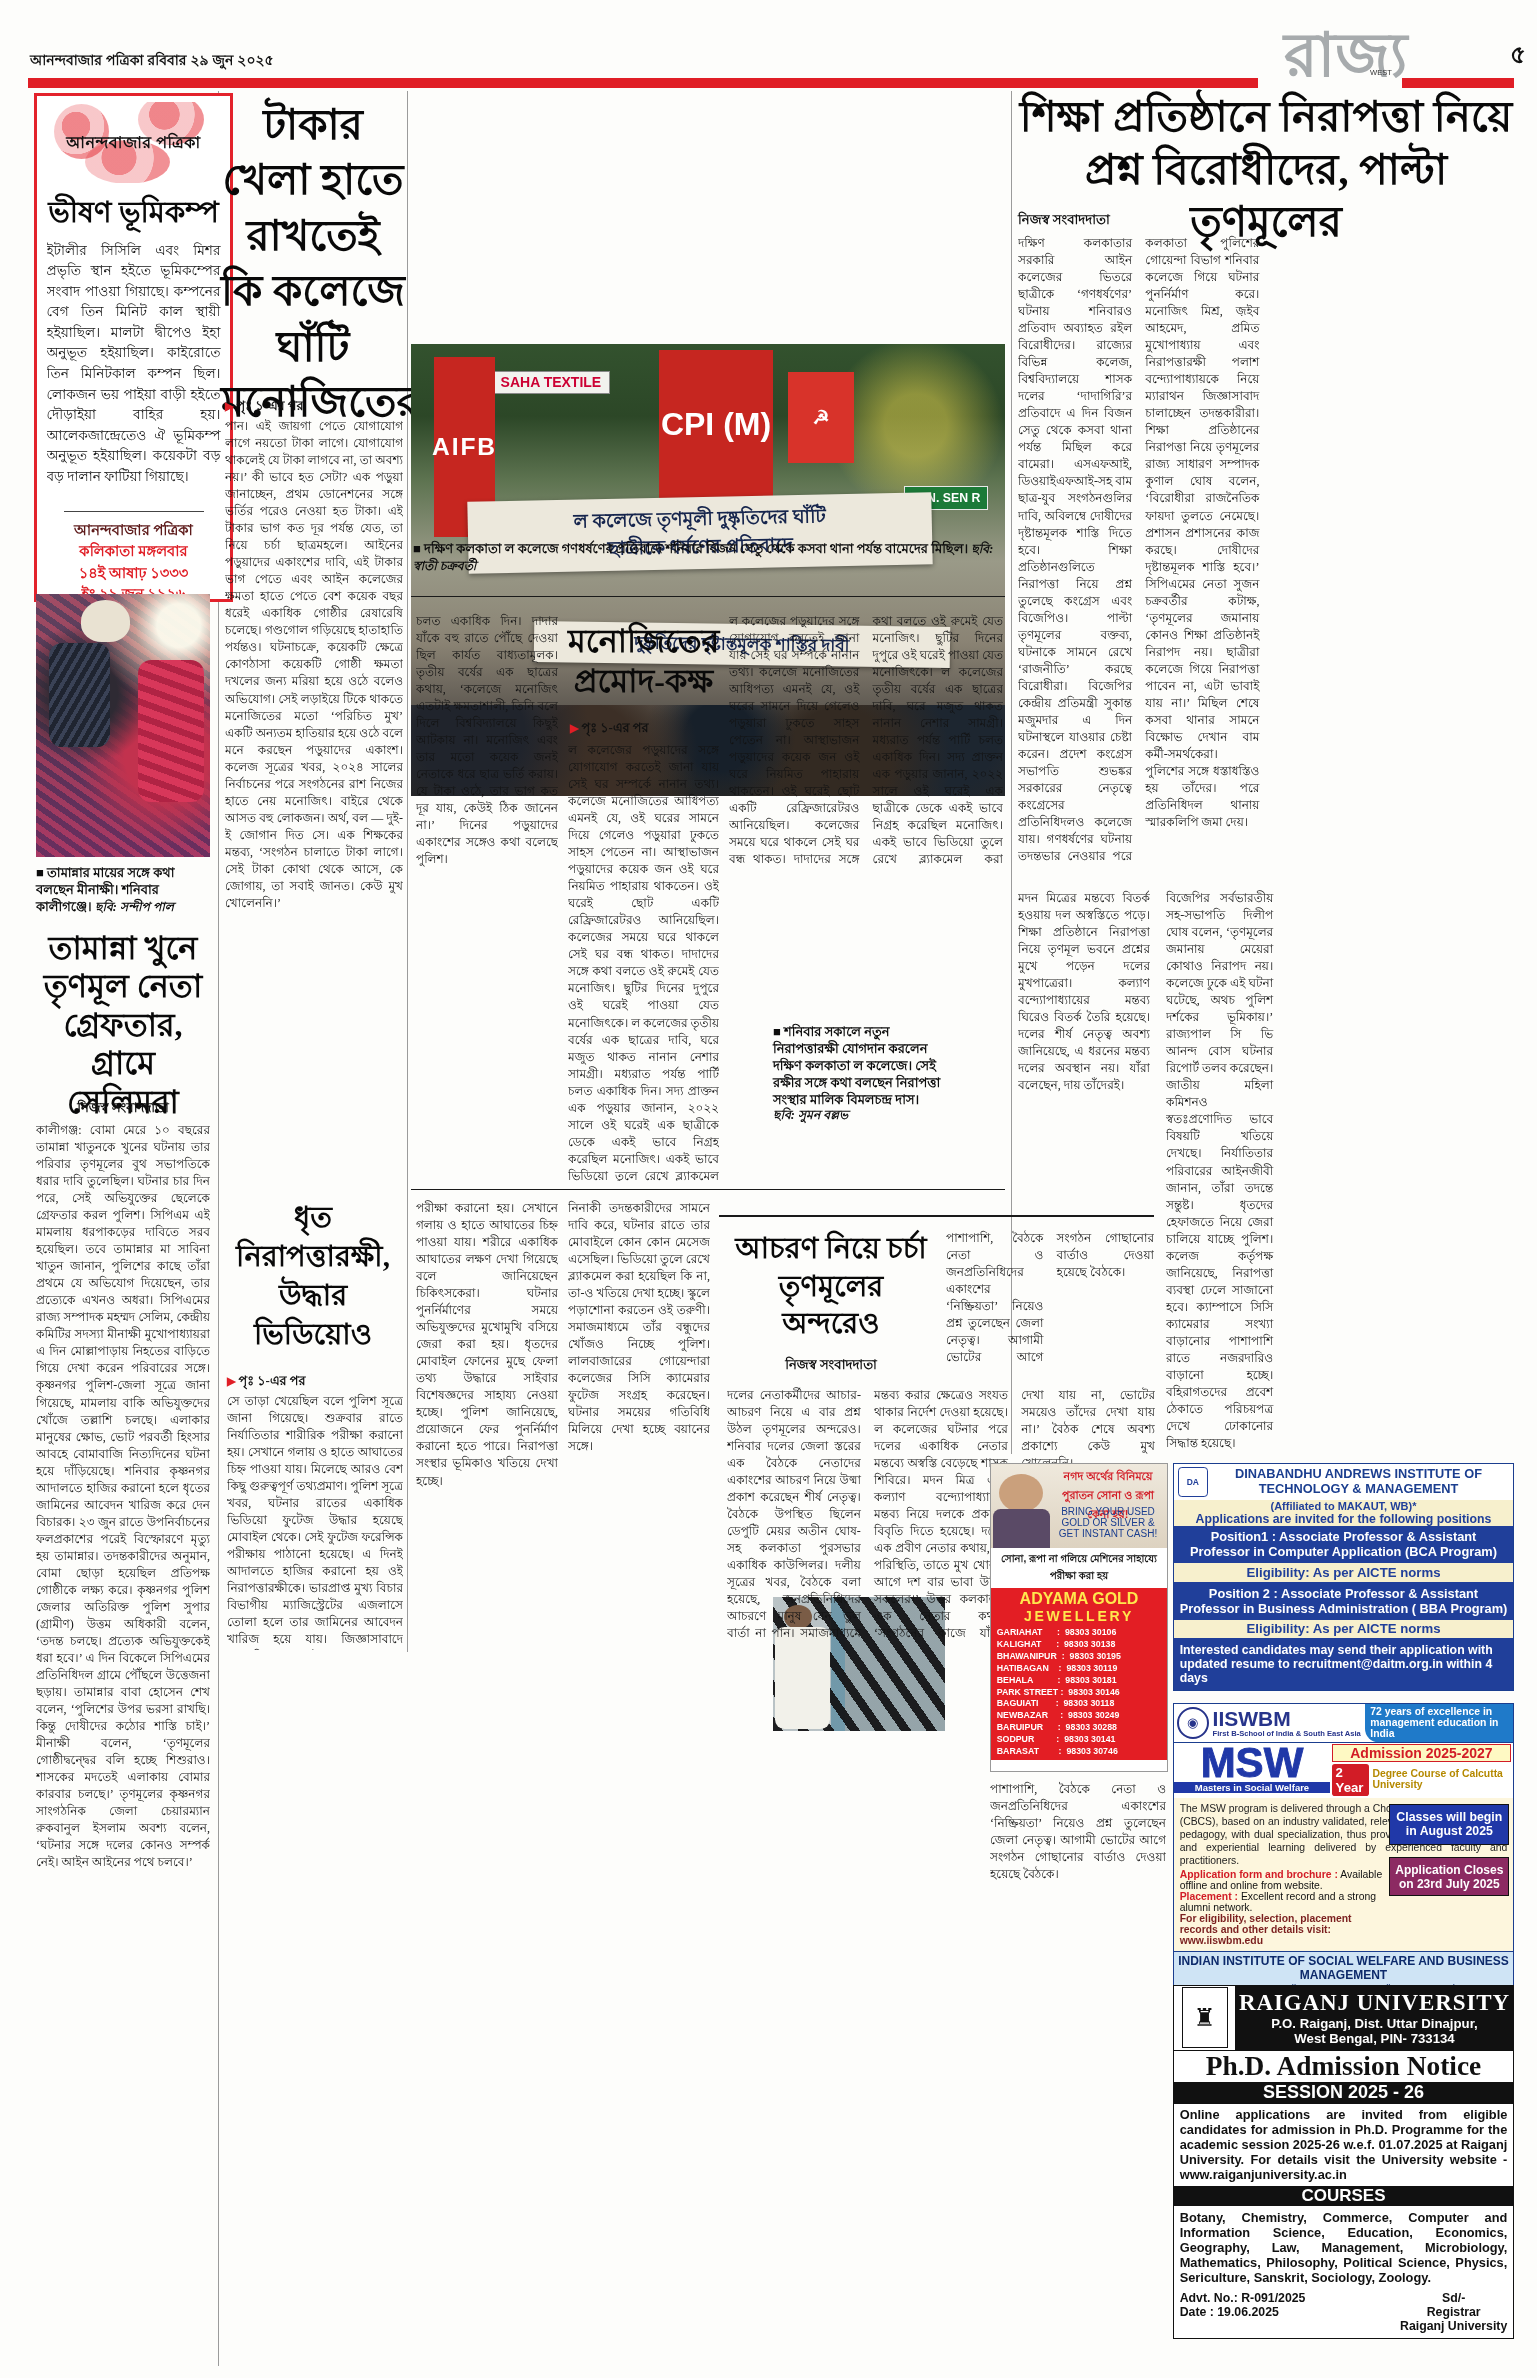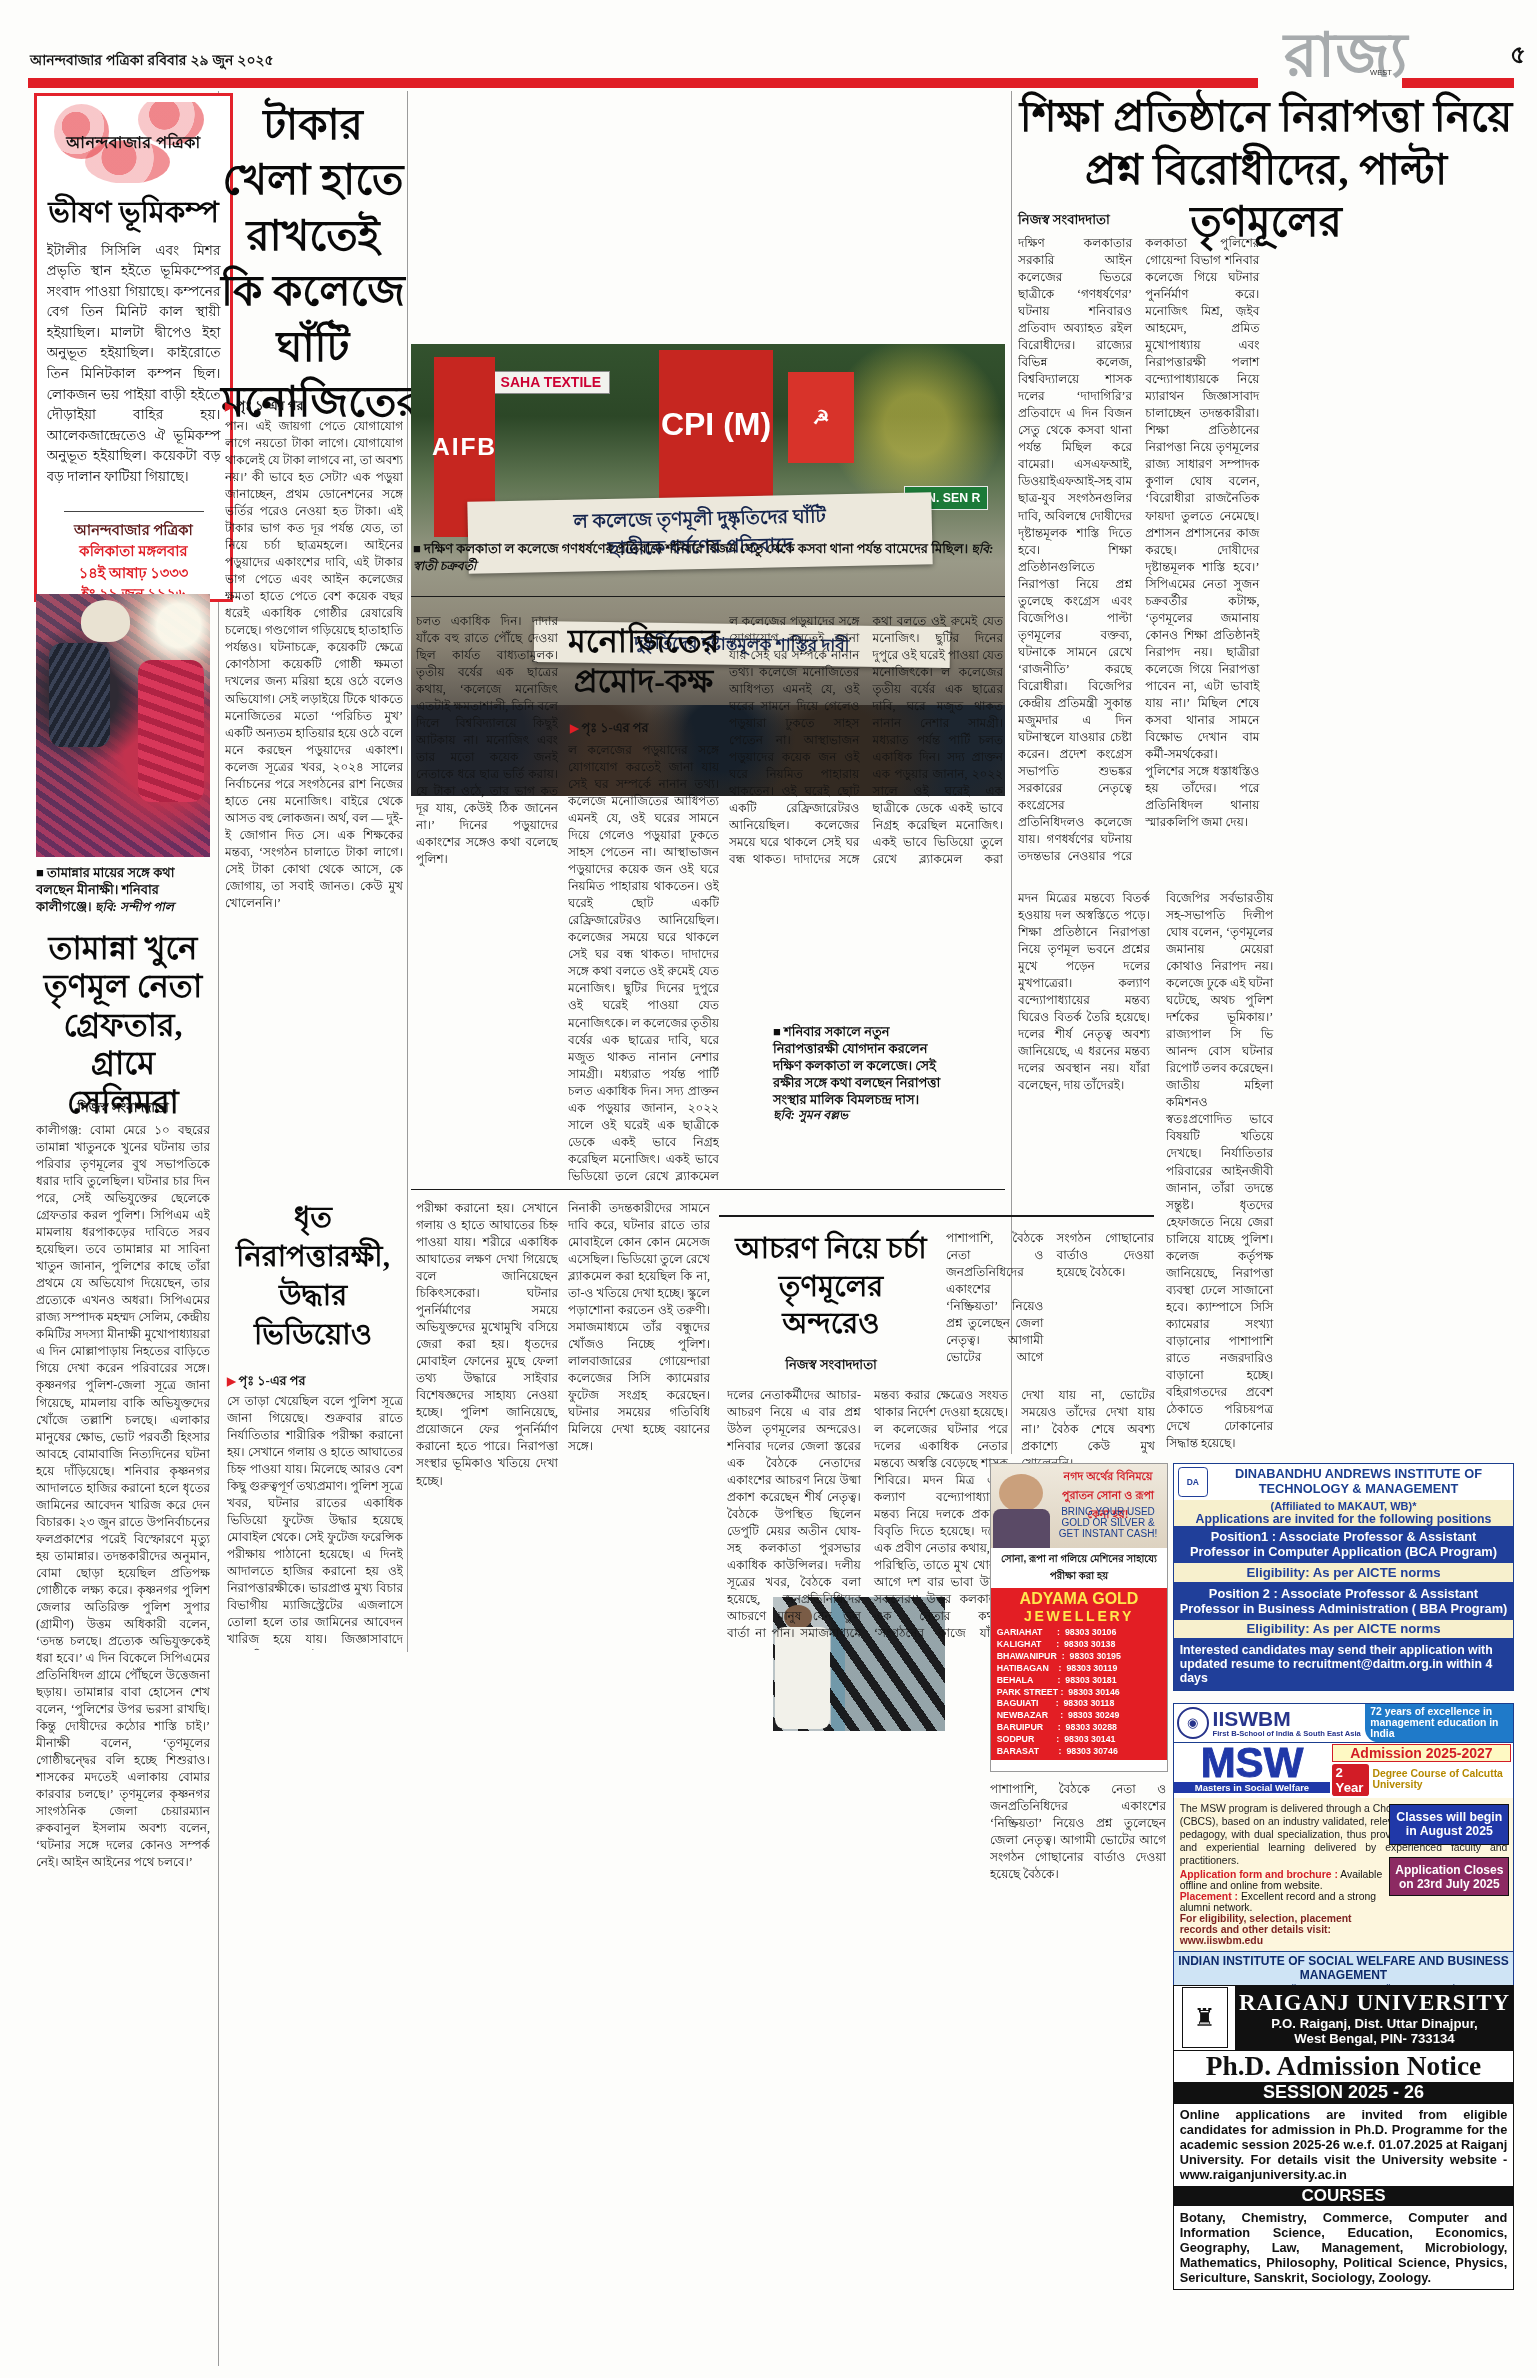--- a/index.html
+++ b/index.html
@@ -247,14 +247,25 @@
       <div style="font-size:23px;font-weight:700;font-family:'Liberation Serif',serif;letter-spacing:0.9px;">RAIGANJ UNIVERSITY</div>
       <div style="font-size:13.2px;font-weight:700;">P.O. Raiganj, Dist. Uttar Dinajpur,</div>
       <div style="font-size:13.2px;font-weight:700;">West Bengal, PIN- 733134</div>
     </div>
   </div>
   <div style="font-family:'Liberation Serif',serif;font-weight:700;font-size:27.4px;text-align:center;border-top:1.9px solid #111;">Ph.D. Admission Notice</div>
   <div class="black-band" style="font-size:18px;">SESSION 2025 - 26</div>
   <div style="font-size:12.8px;font-weight:700;padding:3.8px 5.7px;text-align:justify;border-top:1.9px solid #111;">Online applications are invited from eligible candidates for admission in Ph.D. Programme for the academic session 2025-26 w.e.f. 01.07.2025 at Raiganj University. For details visit the University website - www.raiganjuniversity.ac.in</div>
   <div class="black-band" style="font-size:17px;">COURSES</div>
   <div style="font-size:12.8px;font-weight:700;padding:3.8px 5.7px;text-align:justify;">Botany, Chemistry, Commerce, Computer and Information Science, Education, Economics, Geography, Law, Management, Microbiology, Mathematics, Philosophy, Political Science, Physics, Sericulture, Sanskrit, Sociology, Zoology.</div>
+  <div style="display:flex;justify-content:space-between;padding:1.9px 5.7px 5.7px;font-size:12.3px;font-weight:700;">
+    <div>
+      <div>Advt. No.: R-091/2025</div>
+      <div>Date : 19.06.2025</div>
+    </div>
+    <div style="text-align:center;">
+      <div>Sd/-</div>
+      <div>Registrar</div>
+      <div>Raiganj University</div>
+    </div>
+  </div>
 </div>
 
 
 </body></html>

